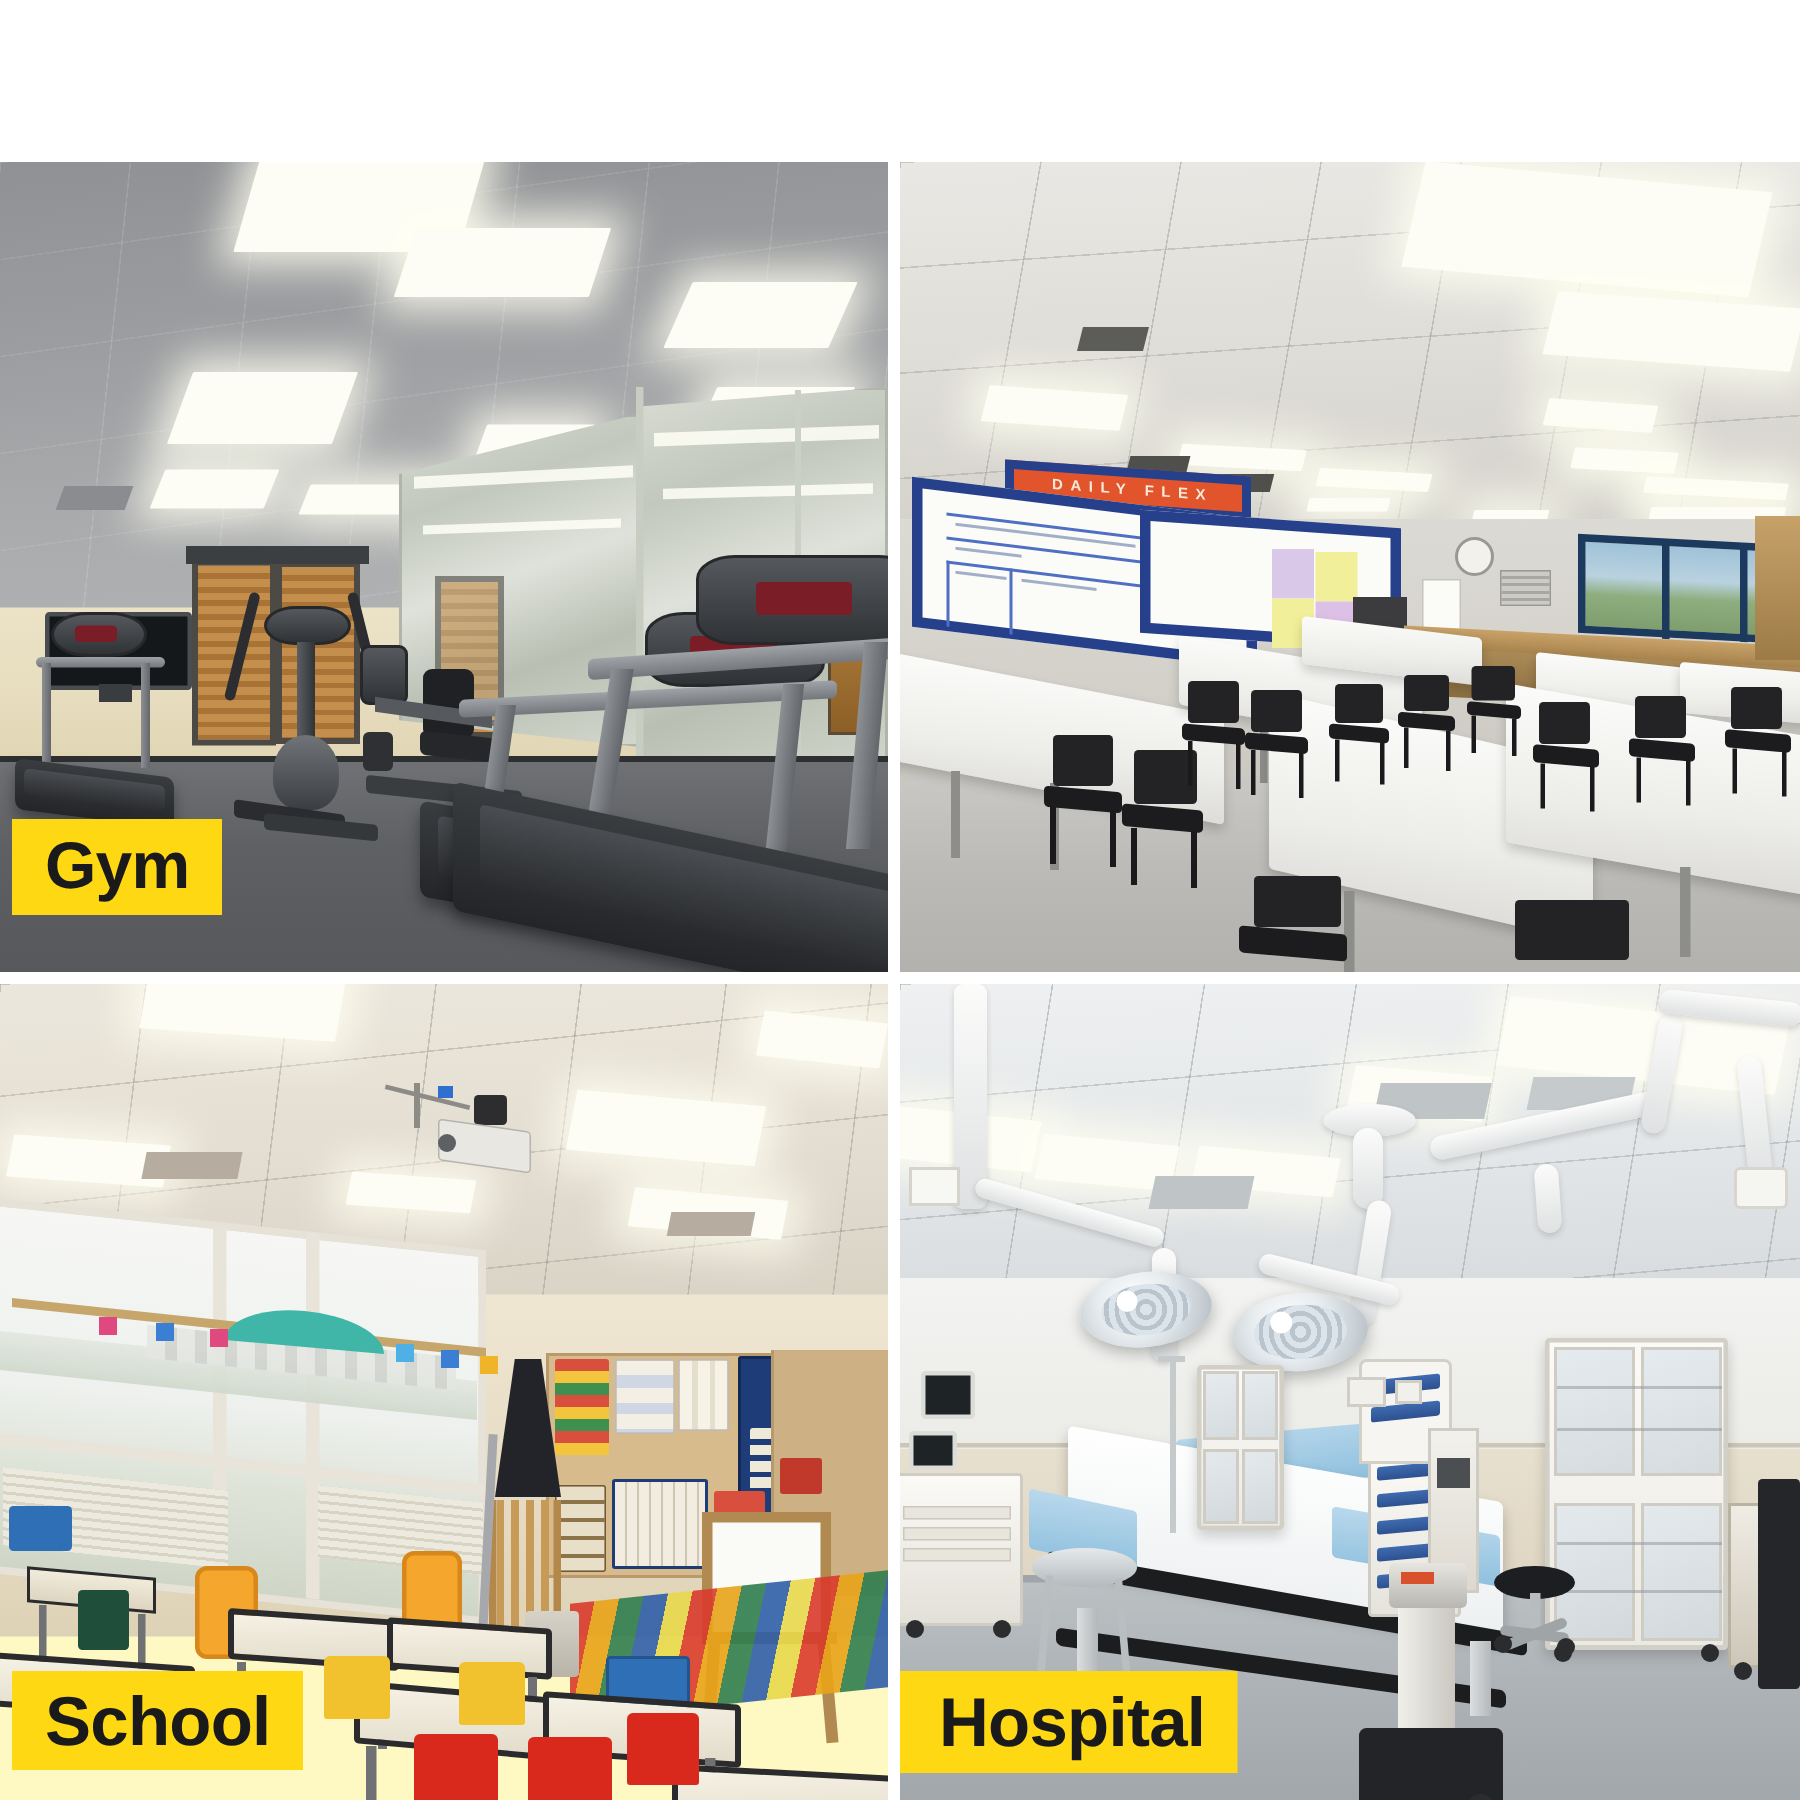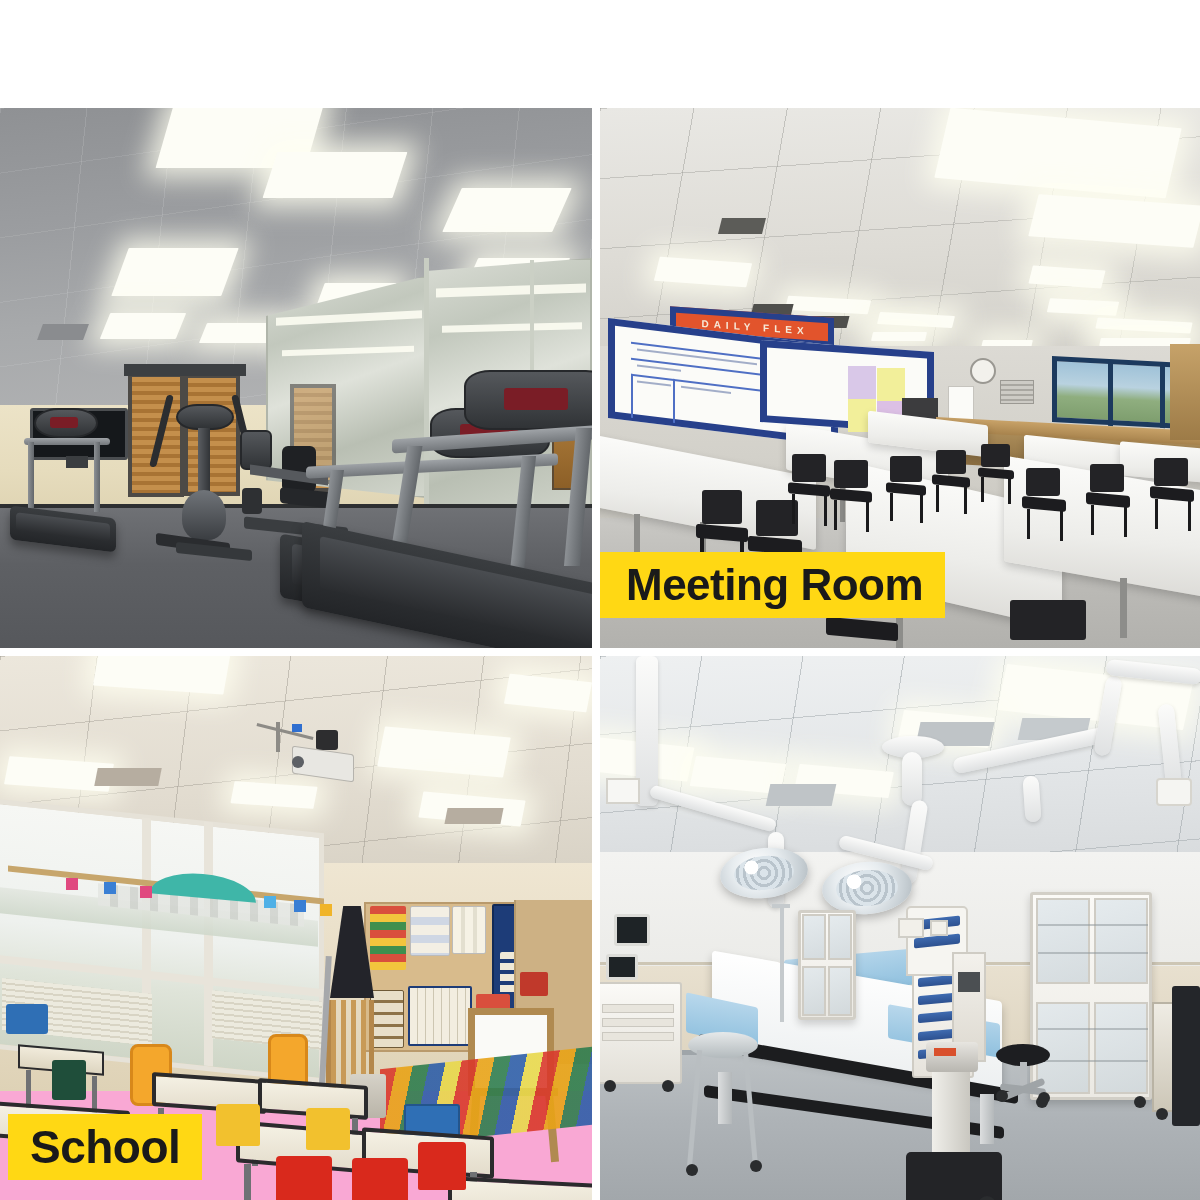--- a/index.html
+++ b/index.html
@@ -278,20 +278,23 @@
         <div class="treadmill" style="left:392px;top:262px;width:220px;height:280px;">
           <div class="tm-console" style="left:72px;top:0;width:148px;height:60px;"></div>
           <div class="tm-screen" style="left:112px;top:18px;width:64px;height:22px;"></div>
           <div class="tm-rail" style="left:0;top:62px;width:212px;height:14px;transform:skewY(-4deg);"></div>
           <div class="tm-post" style="left:6px;top:76px;width:15px;height:120px;transform:skewX(-9deg);"></div>
           <div class="tm-post" style="left:178px;top:58px;width:16px;height:138px;transform:skewX(-5deg);"></div>
           <div class="tm-deck" style="left:-90px;top:186px;width:330px;height:86px;transform:skewY(12deg);"></div>
           <div class="tm-belt" style="left:-72px;top:198px;width:300px;height:52px;transform:skewY(12deg);"></div>
         </div>
 
+        <div class="tag tag-gym">
+          <span>Gym</span>
+        </div>
       </div>
     </div>
 
     <div class="gapv" style="grid-column:2;grid-row:1;"></div>
 
     <div class="cellB">
       <div class="photo" style="background:#d4d2cc;">
 
         <div class="mr-ceiling">
           <div class="mr-ceil-grid"></div>
@@ -427,30 +430,27 @@
           <div class="ch-leg" style="left:40px;top:43px;width:3px;height:30px;"></div>
         </div>
         <div class="chair" style="left:226px;top:476px;width:76px;height:64px;">
           <div class="ch-back" style="left:10px;top:0;width:58px;height:34px;"></div>
           <div class="ch-seat" style="left:0;top:36px;width:72px;height:18px;transform:skewY(5deg);"></div>
         </div>
         <div class="chair" style="left:398px;top:492px;width:96px;height:52px;">
           <div class="ch-back" style="left:12px;top:0;width:76px;height:40px;"></div>
         </div>
 
-        <div class="tag tag-meeting">
-          <span>Meeting Room</span>
-        </div>
       </div>
     </div>
 
     <div class="gaph" style="grid-column:1/4;grid-row:2;"></div>
 
     <div class="cellC">
-      <div class="photo" style="background:#f9a8d4;">
+      <div class="photo" style="background:#fef9c3;">
 
         <div class="sc-ceiling">
           <div class="sc-ceil-grid"></div>
         </div>
         <div class="led" style="left:96px;top:-10px;width:132px;height:44px;transform:skewX(-10deg) skewY(4deg);"></div>
         <div class="led" style="left:6px;top:104px;width:106px;height:28px;transform:skewX(-11deg) skewY(4deg);"></div>
         <div class="led" style="left:380px;top:76px;width:128px;height:40px;transform:skewX(-11deg) skewY(5deg);"></div>
         <div class="led" style="left:420px;top:140px;width:104px;height:26px;transform:skewX(-11deg) skewY(5deg);"></div>
         <div class="led" style="left:232px;top:128px;width:84px;height:22px;transform:skewX(-11deg) skewY(4deg);"></div>
         <div class="led" style="left:506px;top:22px;width:84px;height:30px;transform:skewX(-11deg) skewY(6deg);"></div>
@@ -664,17 +664,20 @@
           <div style="position:absolute;left:4px;top:42px;width:46px;height:7px;background:#9fa4a7;border-radius:4px;transform:rotate(7deg);"></div>
           <div style="position:absolute;left:4px;top:42px;width:46px;height:7px;background:#9fa4a7;border-radius:4px;transform:rotate(-22deg);"></div>
           <div class="caster" style="left:0;top:46px;"></div>
           <div class="caster" style="left:42px;top:48px;"></div>
         </div>
 
         <div style="position:absolute;left:552px;top:346px;width:48px;height:110px;background:linear-gradient(180deg,#efece4,#cdc7b8);border:2px solid #b9b3a4;"></div>
         <div style="position:absolute;left:572px;top:330px;width:28px;height:140px;background:#24262a;border-radius:3px;"></div>
         <div class="caster" style="left:556px;top:452px;"></div>
 
+        <div class="tag tag-hospital">
+          <span>Hospital</span>
+        </div>
       </div>
     </div>
 
   </div>
 </div>
 
 </body></html>

